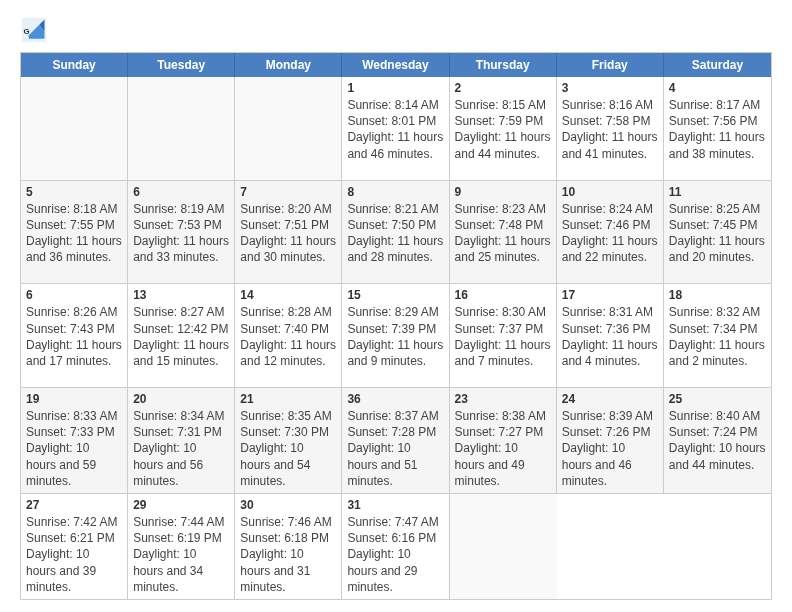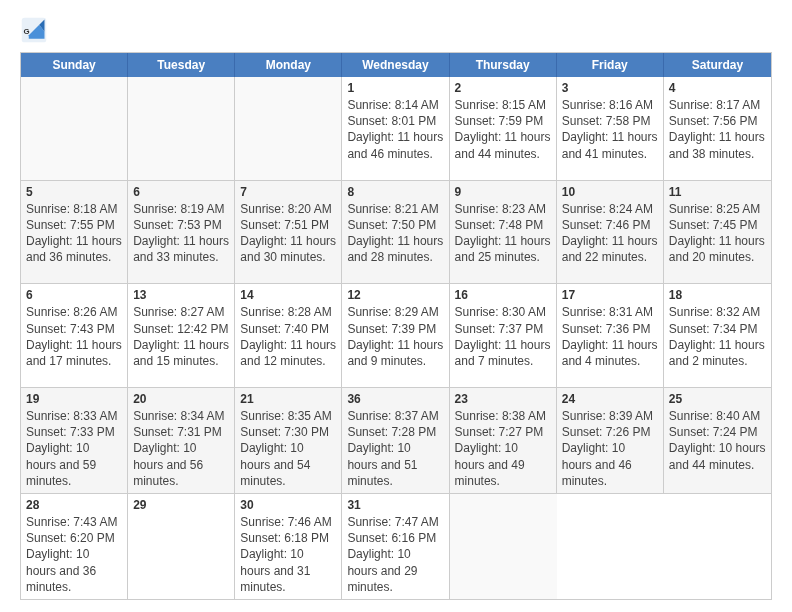--- a/index.html
+++ b/index.html
@@ -243,21 +243,21 @@
 and 15 minutes.</div>
           </div>
           <div class="cal-cell">
             <div class="day-num">14</div>
             <div class="day-info">Sunrise: 8:28 AM
 Sunset: 7:40 PM
 Daylight: 11 hours
 and 12 minutes.</div>
           </div>
           <div class="cal-cell">
-            <div class="day-num">12</div>
+            <div class="day-num">15</div>
             <div class="day-info">Sunrise: 8:29 AM
 Sunset: 7:39 PM
 Daylight: 11 hours
 and 9 minutes.</div>
           </div>
           <div class="cal-cell">
             <div class="day-num">16</div>
             <div class="day-info">Sunrise: 8:30 AM
 Sunset: 7:37 PM
 Daylight: 11 hours
@@ -324,28 +324,32 @@
           <div class="cal-cell alt-bg">
             <div class="day-num">25</div>
             <div class="day-info">Sunrise: 8:40 AM
 Sunset: 7:24 PM
 Daylight: 10 hours
 and 44 minutes.</div>
           </div>
         </div>
         <div class="cal-row">
           <div class="cal-cell">
-            <div class="day-num">28</div>
-            <div class="day-info">Sunrise: 7:43 AM
-Sunset: 6:20 PM
-Daylight: 10 hours
-and 36 minutes.</div>
+            <div class="day-num">27</div>
+            <div class="day-info">Sunrise: 7:42 AM
+Sunset: 6:21 PM
+Daylight: 10 hours
+and 39 minutes.</div>
           </div>
           <div class="cal-cell">
             <div class="day-num">29</div>
+            <div class="day-info">Sunrise: 7:44 AM
+Sunset: 6:19 PM
+Daylight: 10 hours
+and 34 minutes.</div>
           </div>
           <div class="cal-cell">
             <div class="day-num">30</div>
             <div class="day-info">Sunrise: 7:46 AM
 Sunset: 6:18 PM
 Daylight: 10 hours
 and 31 minutes.</div>
           </div>
           <div class="cal-cell">
             <div class="day-num">31</div>

